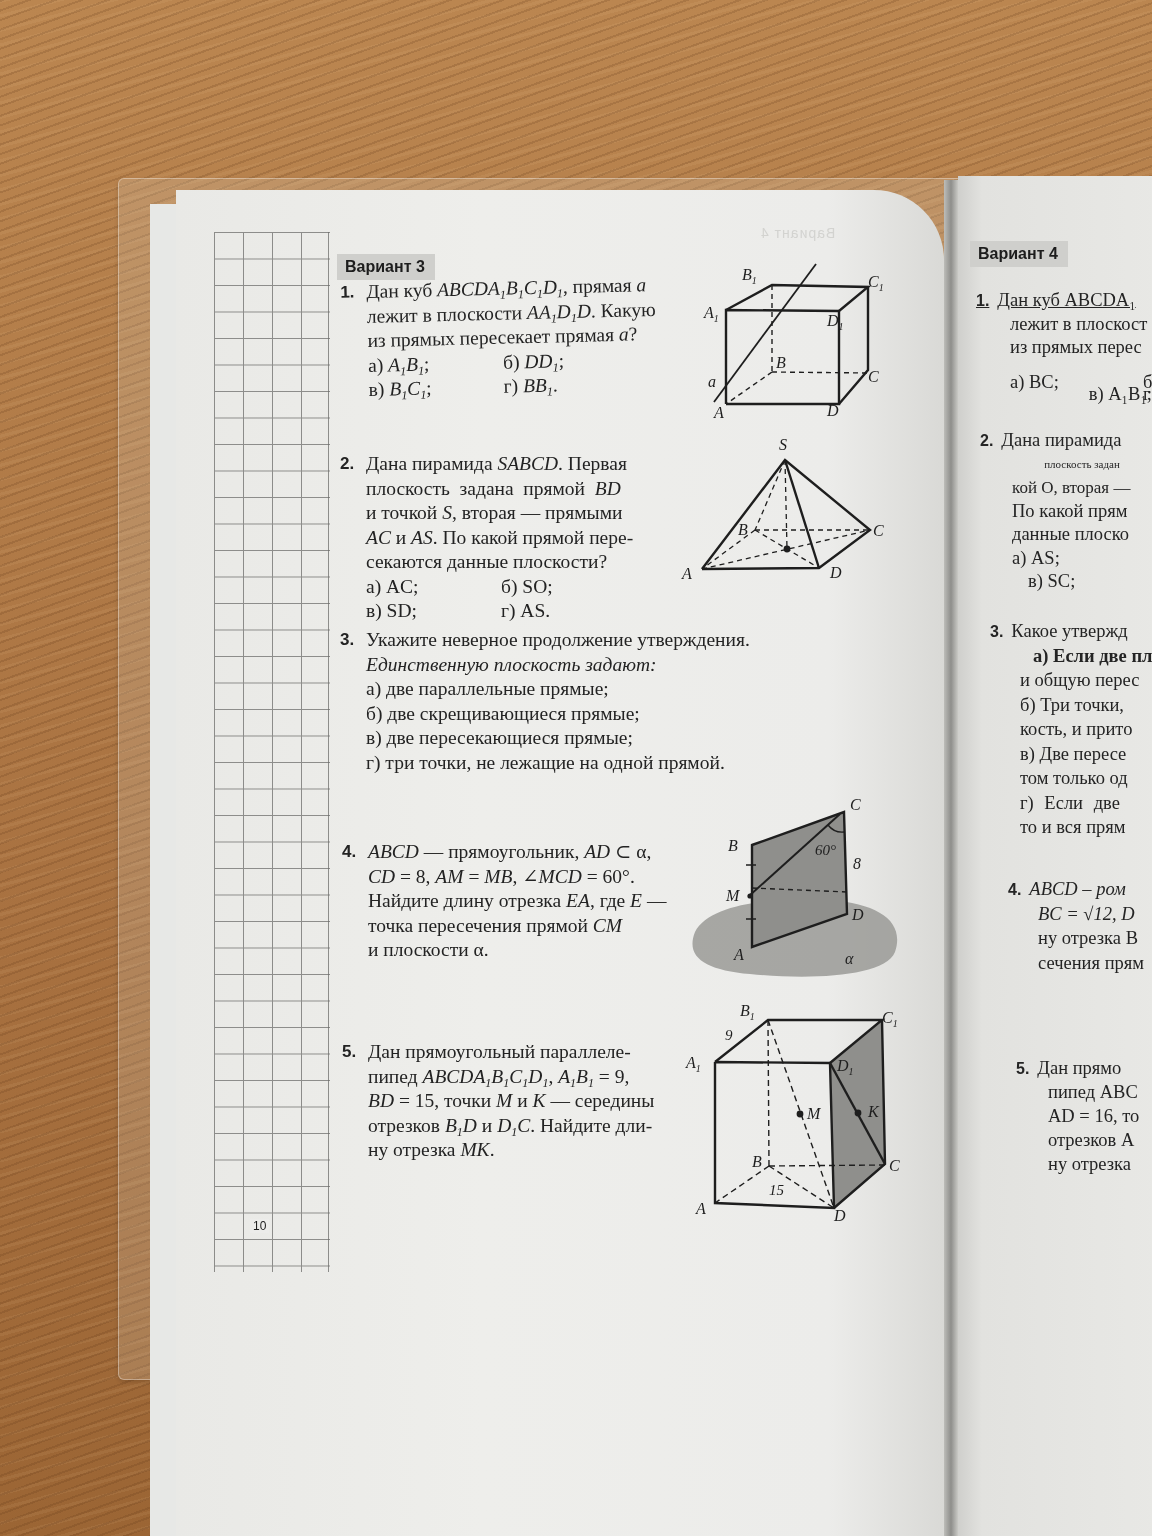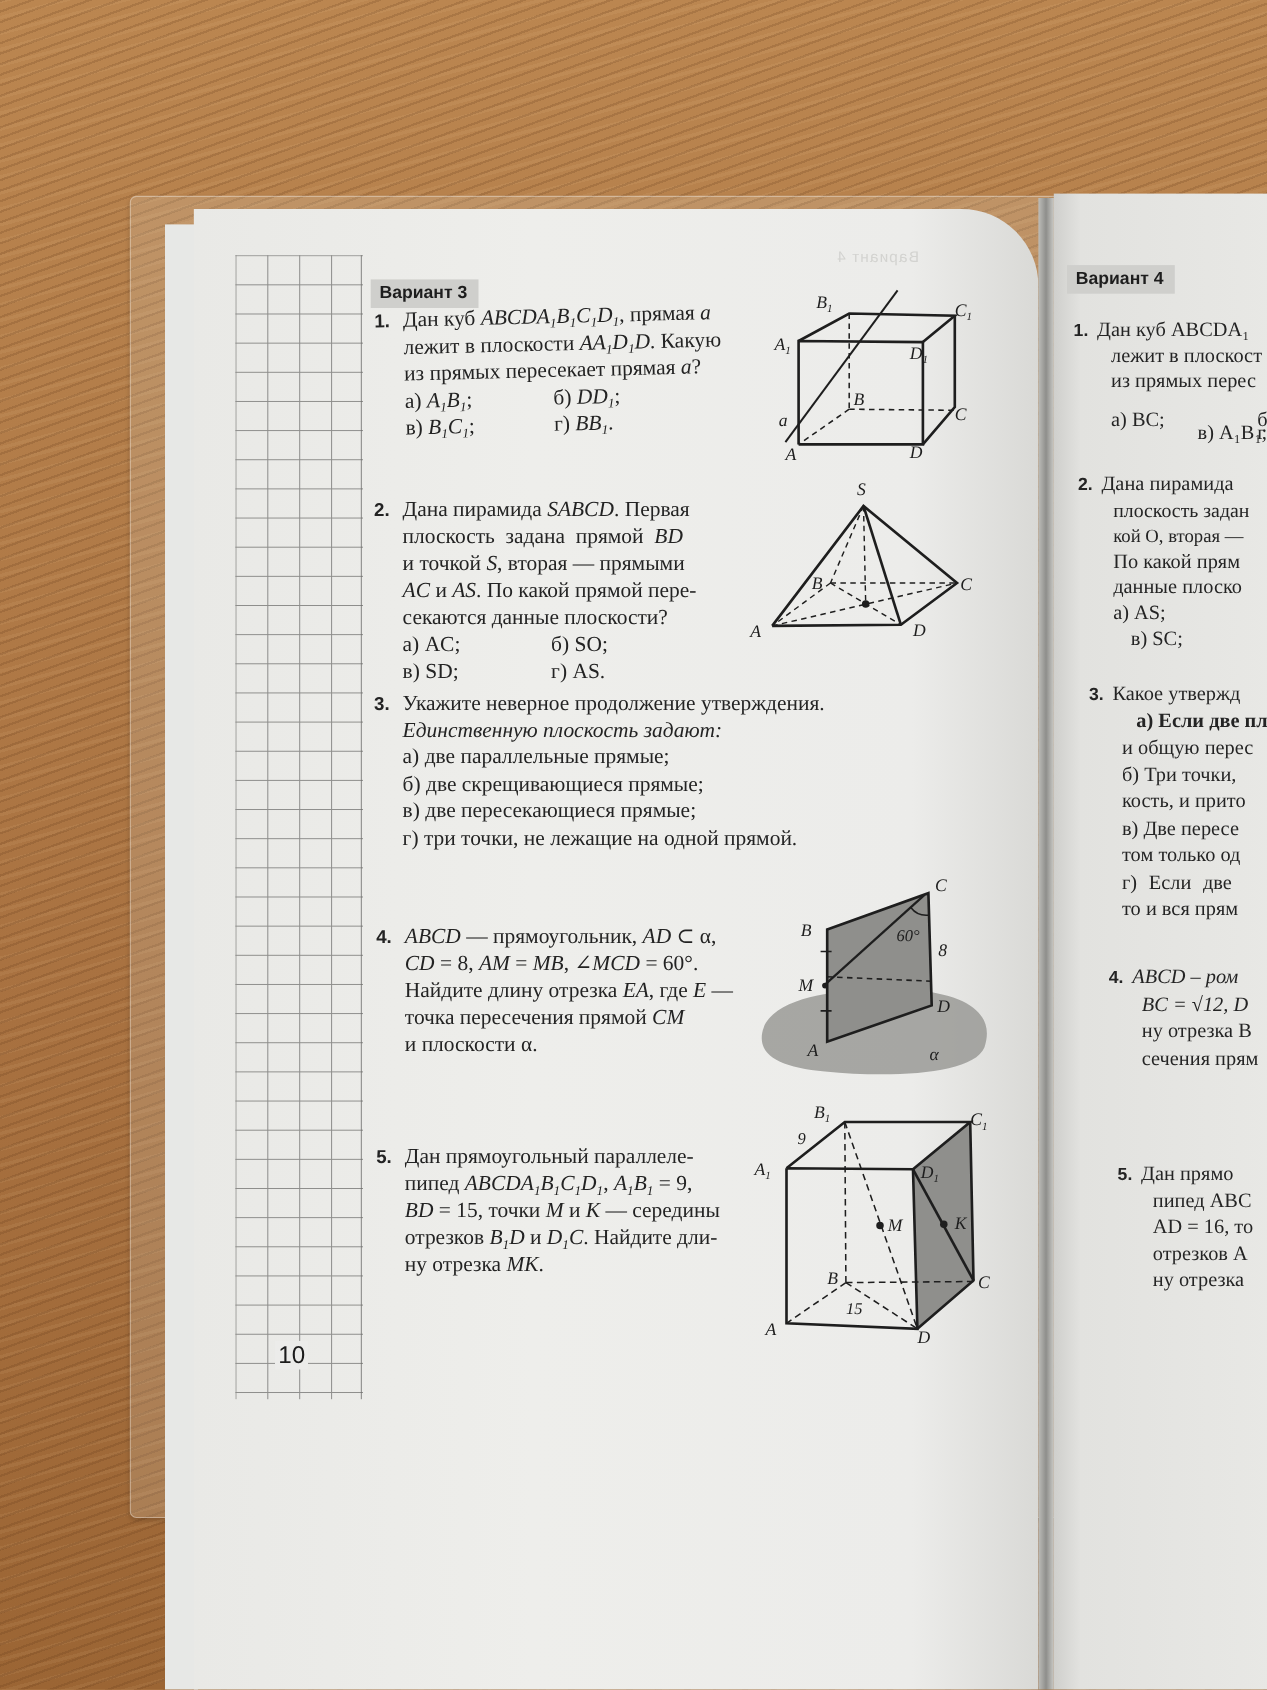--- a/index.html
+++ b/index.html
@@ -22,21 +22,21 @@
     background:linear-gradient(90deg,#cfcfcc 0%,#e2e2df 12%,#e8e8e5 100%);}
   .gutter{position:absolute;left:944px;top:180px;width:14px;height:1420px;
     background:linear-gradient(90deg,#bdbdb9,#8e8e8b 50%,#c9c9c5);}
   .grid{position:absolute;left:214px;top:232px;width:116px;height:1040px;
     background-image:
       linear-gradient(#6d6d6b 1px,transparent 1px),
       linear-gradient(90deg,#6d6d6b 1px,transparent 1px);
     background-size:29px 26.5px;opacity:0.75;}
   .grid-right{position:absolute;left:328px;top:232px;width:1px;height:1040px;background:#6d6d6b;opacity:0.75;}
   .page-num{position:absolute;left:250px;top:1219px;font-family:"Liberation Sans","DejaVu Sans",sans-serif;
-    font-size:22px;color:#1c1c1c;background:#ececea;padding:0 3px;}
+    font-size:12px;color:#1c1c1c;background:#ececea;padding:0 3px;}
   .mirror{position:absolute;left:760px;top:225px;font-family:"Liberation Sans",sans-serif;font-size:14px;
     color:#d3d3d0;transform:scaleX(-1);letter-spacing:1px;}
   .variant{position:absolute;font-family:"Liberation Sans","DejaVu Sans",sans-serif;font-weight:bold;
     font-size:16px;color:#1d1d1d;background:#cfcfcc;padding:4px 10px 4px 8px;}
   .variant.v3{left:337px;top:254px;}
   .variant.v4{left:970px;top:241px;}
   .task{position:absolute;color:#232323;font-size:19.5px;line-height:24.5px;}
   .task .num{position:absolute;left:-26px;top:0;font-family:"Liberation Sans","DejaVu Sans",sans-serif;
     font-weight:bold;font-size:17px;}
   .task p{margin:0;}
@@ -215,28 +215,28 @@
   <text x="186" y="121" font-size="16">K</text>
   <text x="70" y="171" font-size="16">B</text>
   <text x="207" y="175" font-size="16">C</text>
   <text x="87" y="199" font-size="15" font-style="normal">15</text>
   <text x="14" y="218" font-size="16">A</text>
   <text x="152" y="225" font-size="16">D</text>
 </svg>
 
 <div class="variant v4">Вариант 4</div>
 
-<div class="r" style="left:976px;top:289px;width:176px;"><span class="num">1.</span><span>Дан куб ABCDA₁</span></div>
+<div class="r" style="left:976px;top:289px;width:176px;text-decoration:underline;"><span class="num">1.</span><span>Дан куб ABCDA₁</span></div>
 <div class="r" style="left:1010px;top:313px;width:142px;">лежит в плоскост</div>
 <div class="r" style="left:1010px;top:336px;width:142px;">из прямых перес</div>
 <div class="r" style="left:1010px;top:359px;width:142px;margin-top:12px;"><span>а) BC;</span><span style="position:absolute;left:133px">б</span></div>
 <div class="r" style="left:1010px;top:383px;width:142px;text-align:right;"><span>в) A₁B₁;</span><span style="position:absolute;left:133px">г</span></div>
 
 <div class="r" style="left:980px;top:429px;width:172px;"><span class="num">2.</span><span>Дана пирамида</span></div>
-<div class="r" style="left:1012px;top:453px;width:140px;font-size:18px;">плоскость задан</div>
+<div class="r" style="left:1012px;top:453px;width:140px;font-size:11px;text-align:center;">плоскость задан</div>
 <div class="r" style="left:1012px;top:476px;width:140px;font-size:17px;">кой O, вторая —</div>
 <div class="r" style="left:1012px;top:500px;width:140px;">По какой прям</div>
 <div class="r" style="left:1012px;top:523px;width:140px;">данные плоско</div>
 <div class="r" style="left:1012px;top:547px;width:140px;">а) AS;</div>
 <div class="r" style="left:1012px;top:570px;width:140px;margin-left:16px;">в) SC;</div>
 
 <div class="r" style="left:990px;top:620px;width:162px;"><span class="num">3.</span><span>Какое утвержд</span></div>
 <div class="r" style="left:1033px;top:645px;width:132px;font-weight:bold;">а) Если две пл</div>
 <div class="r" style="left:1020px;top:669px;width:132px;">и общую перес</div>
 <div class="r" style="left:1020px;top:694px;width:132px;">б) Три точки,</div>

